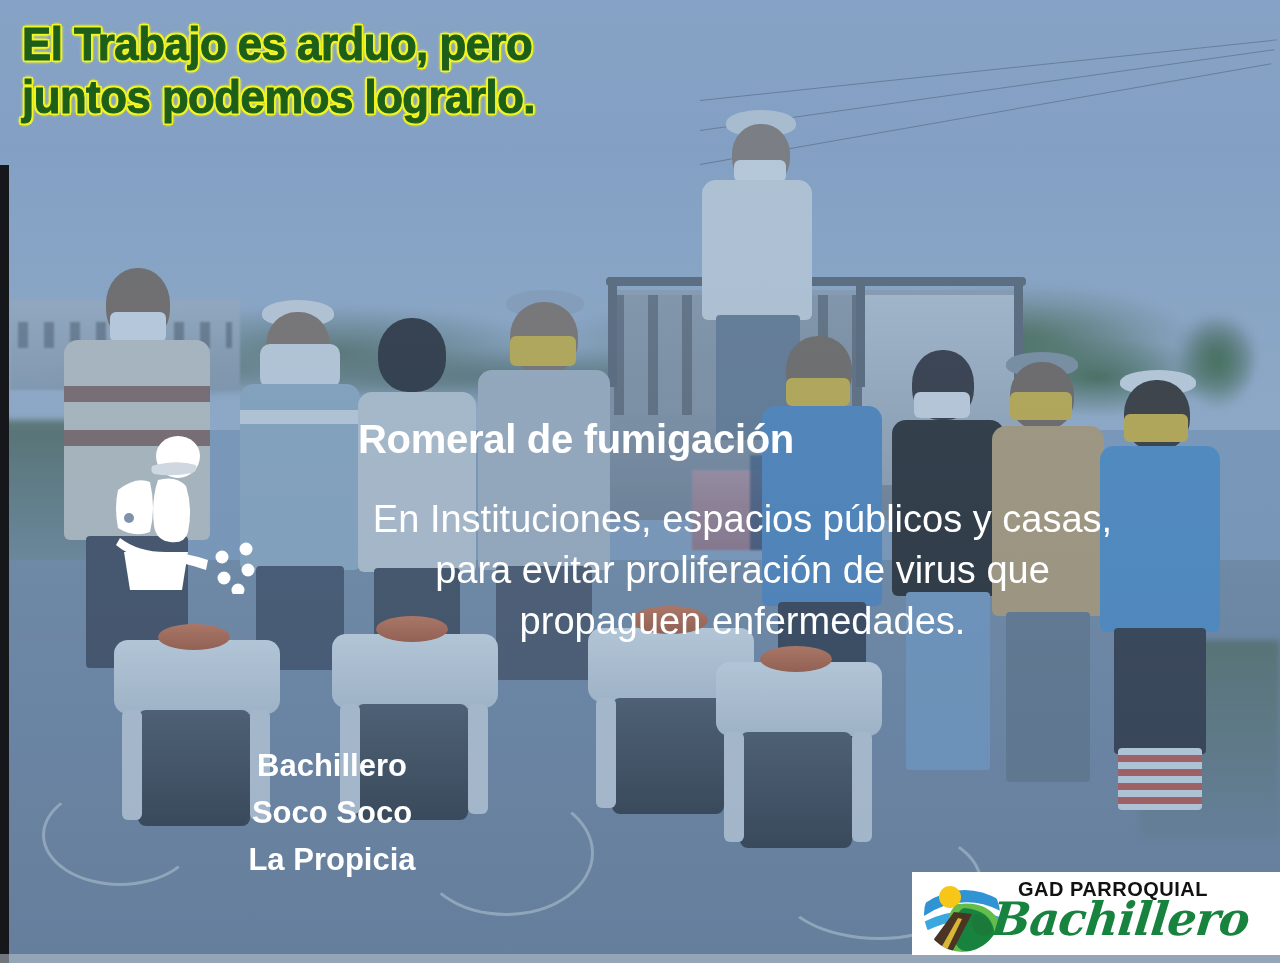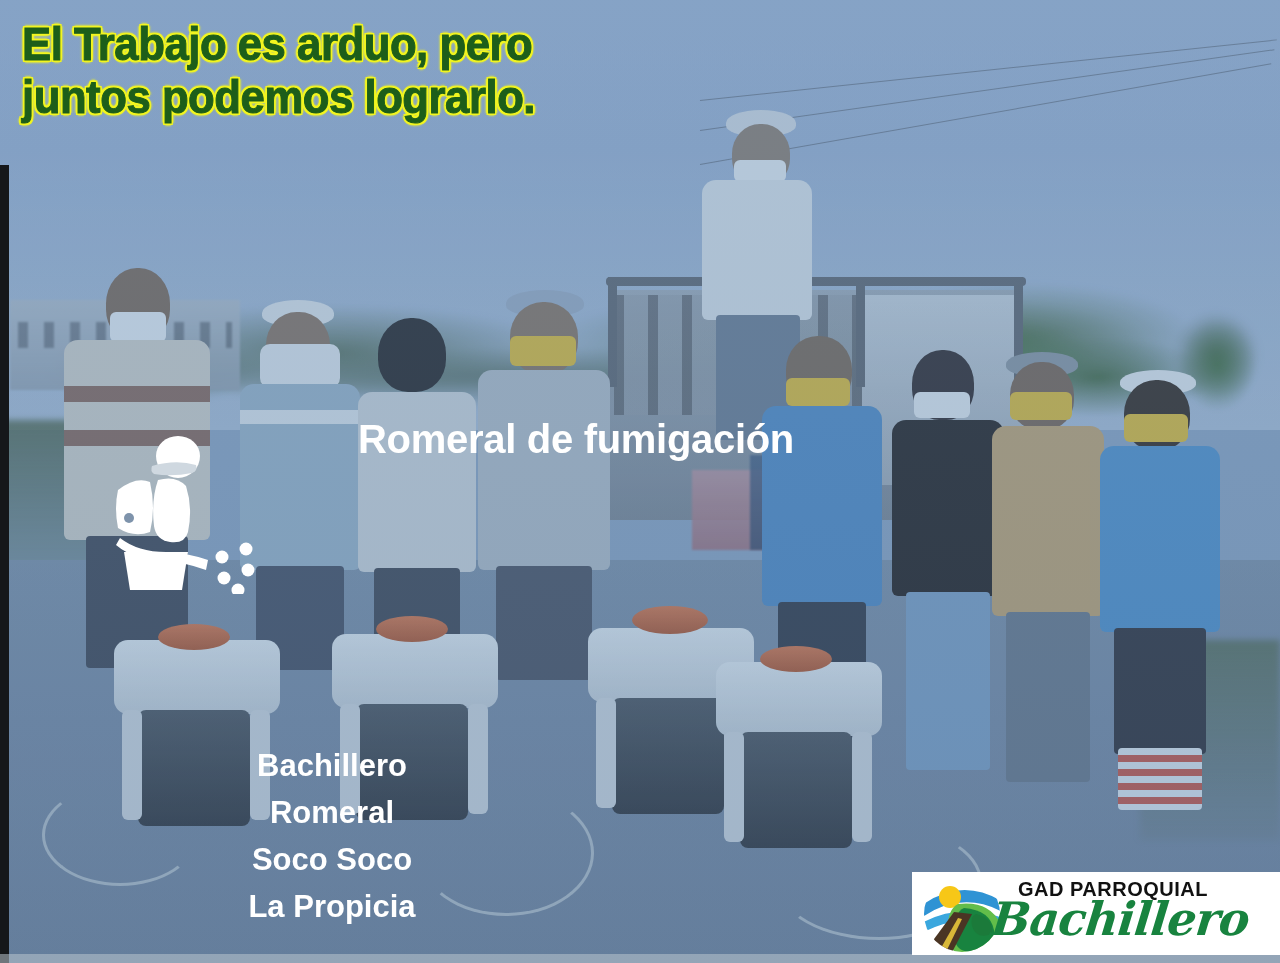--- a/index.html
+++ b/index.html
@@ -286,24 +286,28 @@
         <circle cx="150" cy="115" r="6.5"></circle>
         <circle cx="152" cy="136" r="6.5"></circle>
         <circle cx="128" cy="144" r="6.5"></circle>
         <circle cx="142" cy="156" r="6.5"></circle>
       </g>
     </svg>
   </div>
 
   <div class="title">Romeral de fumigación</div>
 
+  <div class="subtitle">
+    <div>En Instituciones, espacios públicos y casas,</div>
+    <div>para evitar proliferación de virus que</div>
+    <div>propaguen enfermedades.</div>
+  </div>
 
   <div class="reached">
     <span class="place">Bachillero</span>
-    <span class="place">Romeral</span>
     <span class="place">Soco Soco</span>
     <span class="place">La Propicia</span>
   </div>
 
   <div class="logo">
     <div class="logo-mark">
       <svg viewBox="0 0 96 80" width="96" height="80" aria-hidden="true">
         <clipPath id="circ">
             <circle cx="48" cy="40" r="38"></circle>
           </clipPath>

